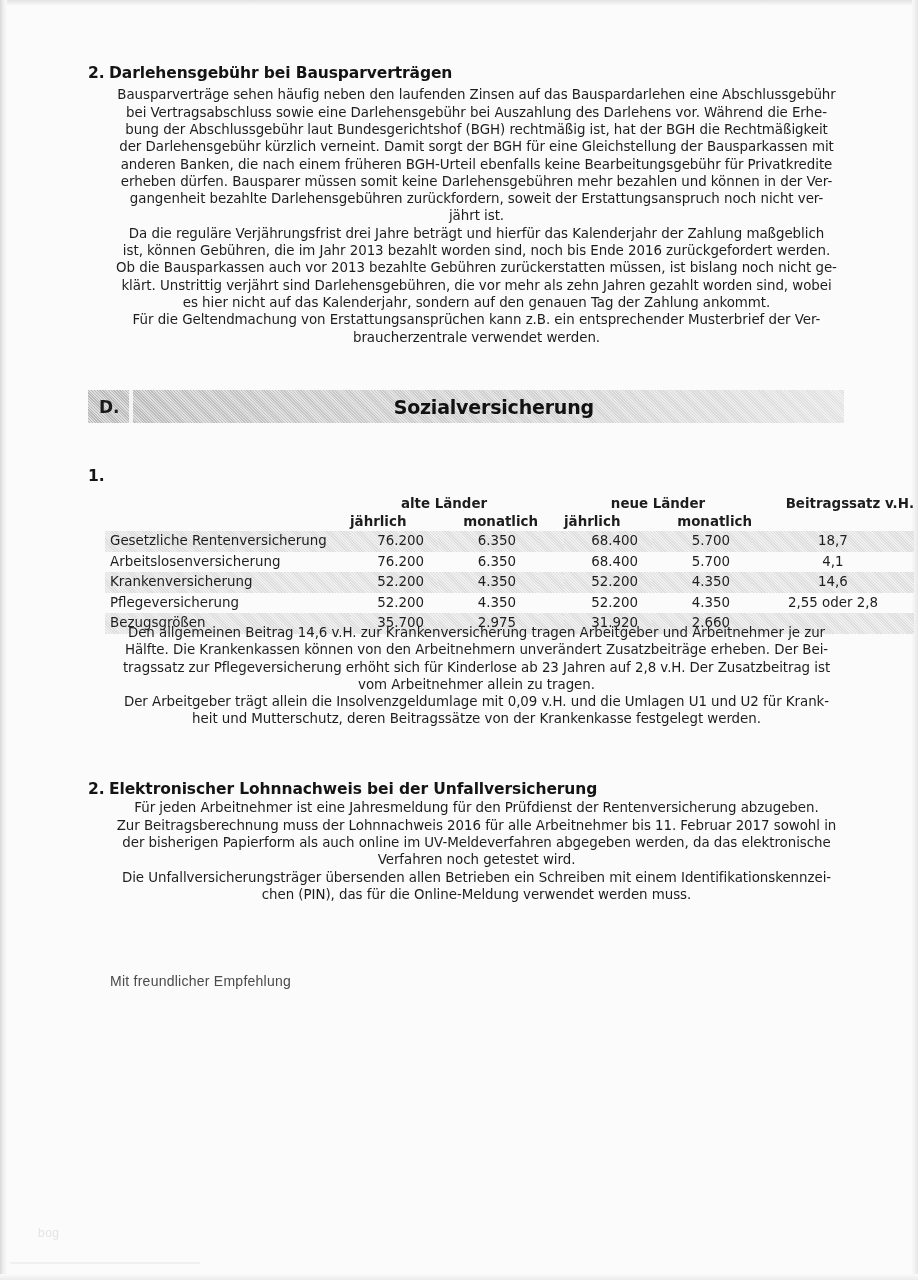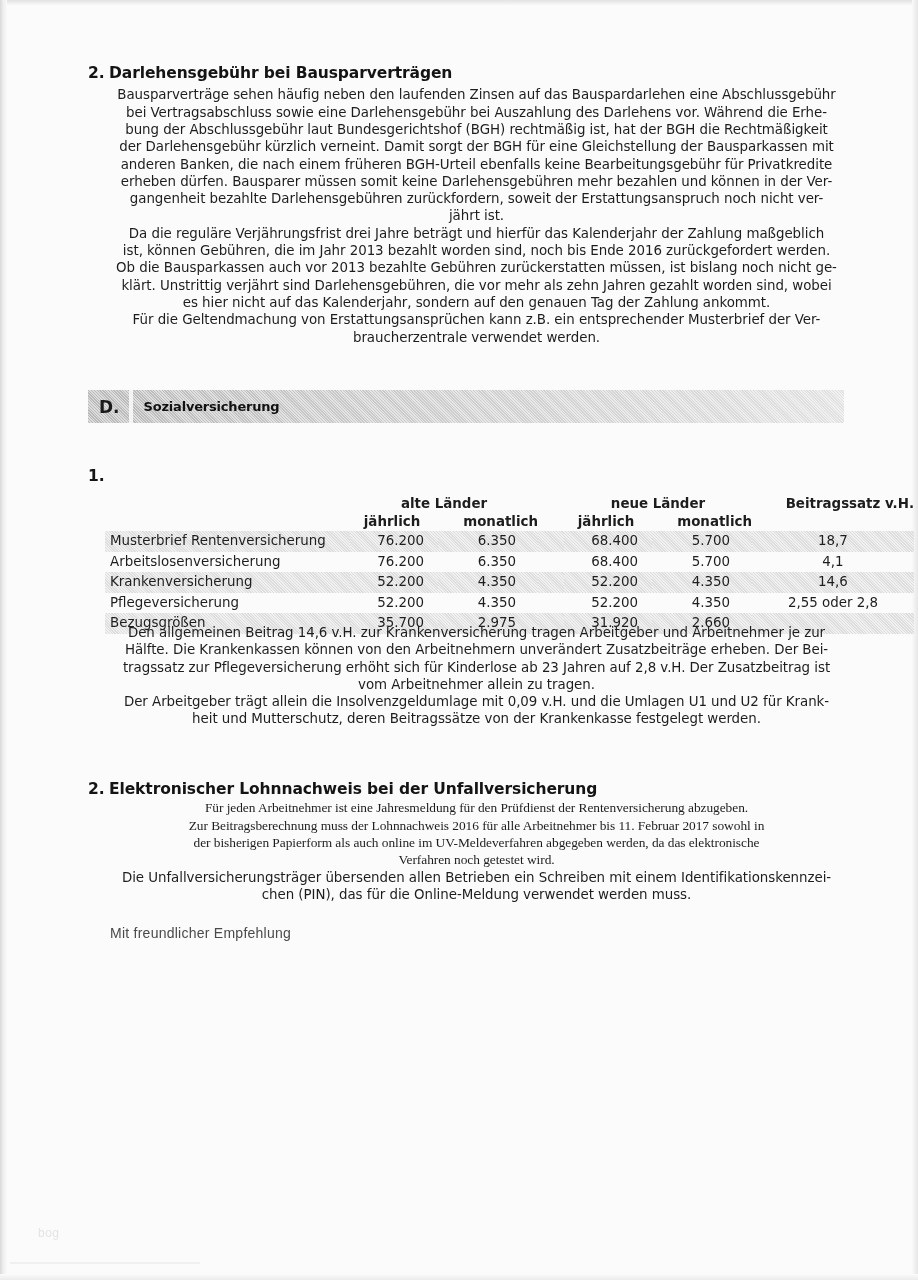--- a/index.html
+++ b/index.html
@@ -98,24 +98,25 @@
   }
   .section-band .band-sep {
     flex: 0 0 auto;
     width: 4px;
     height: 33px;
     background: #f4f4f4;
   }
   .section-band .band-title {
     flex: 1 1 auto;
     padding-left: 11px;
-    font-size: 13px;
+    font-size: 19px;
     font-weight: bold;
     letter-spacing: -0.2px;
     color: #111111;
+    text-align: center;
   }
 
   
   table.rates {
     border-collapse: collapse;
     table-layout: fixed;
     font-size: 13.4px;
     color: #1d1d1d;
   }
   table.rates th,
@@ -138,21 +139,21 @@
   .col-rate   { width: 162px; text-align: center; }
 
   .grp-head {
     text-align: center;
     font-weight: bold;
   }
   .sub-head {
     text-align: right;
     font-weight: bold;
   }
-  .sub-head.left-pad  { text-align: center; padding-right: 4px; }
+  .sub-head.left-pad  { text-align: left; padding-right: 4px; }
 
   tbody tr td { height: 20.6px; }
   tbody tr.shaded td {
     background:
       repeating-linear-gradient(45deg, rgba(255,255,255,0.55) 0 1px, rgba(0,0,0,0) 1px 2px),
       #dedede;
   }
   tbody td.lbl  { padding-left: 5px; text-align: left; }
   tbody td.num  { text-align: right; padding-right: 14px; }
   tbody td.num2 { text-align: right; padding-right: 22px; }
@@ -254,21 +255,21 @@
           <th></th>
           <th class="sub-head left-pad">jährlich</th>
           <th class="sub-head">monatlich</th>
           <th></th>
           <th class="sub-head left-pad">jährlich</th>
           <th class="sub-head">monatlich</th>
         </tr>
       </thead>
       <tbody>
           <tr class="shaded">
-            <td class="lbl">Musterbrief Rentenversicherung</td>
+            <td class="lbl">Gesetzliche Rentenversicherung</td>
             <td class="num">76.200</td>
             <td class="num2">6.350</td>
             <td></td>
             <td class="num">68.400</td>
             <td class="num2">5.700</td>
             <td class="rate">18,7</td>
           </tr>
           <tr>
             <td class="lbl">Arbeitslosenversicherung</td>
             <td class="num">76.200</td>
@@ -315,28 +316,28 @@
 vom Arbeitnehmer allein zu tragen.</p>
       <p class="para">Der Arbeitgeber trägt allein die Insolvenzgeldumlage mit 0,09 v.H. und die Umlagen U1 und U2 für Krank-
 heit und Mutterschutz, deren Beitragssätze von der Krankenkasse festgelegt werden.</p>
     </div>
 
     <div style="position:absolute; left:88px; top:780px; width:756px;">
       <h2 class="num-heading">
         <span class="num">2.</span>
         <span>Elektronischer Lohnnachweis bei der Unfallversicherung</span>
       </h2>
-      <p class="para" style="padding-left:21px;font-family:Liberation Serif, serif;">Für jeden Arbeitnehmer ist eine Jahresmeldung für den Prüfdienst der Rentenversicherung abzugeben.
+      <p class="para" style="padding-left:21px;">Für jeden Arbeitnehmer ist eine Jahresmeldung für den Prüfdienst der Rentenversicherung abzugeben.
 Zur Beitragsberechnung muss der Lohnnachweis 2016 für alle Arbeitnehmer bis 11. Februar 2017 sowohl in
 der bisherigen Papierform als auch online im UV-Meldeverfahren abgegeben werden, da das elektronische
 Verfahren noch getestet wird.</p>
       <p class="para" style="padding-left:21px;">Die Unfallversicherungsträger übersenden allen Betrieben ein Schreiben mit einem Identifikationskennzei-
 chen (PIN), das für die Online-Meldung verwendet werden muss.</p>
     </div>
 
-    <p class="sig" style="position:absolute; left:110px; top:925px;">Mit freundlicher Empfehlung</p>
+    <p class="sig" style="position:absolute; left:110px; top:973px;">Mit freundlicher Empfehlung</p>
 
   </div>
 
   <div class="watermark">bog</div>
   <div class="watermark-rule"></div>
 
 </div>
 
 </body></html>

